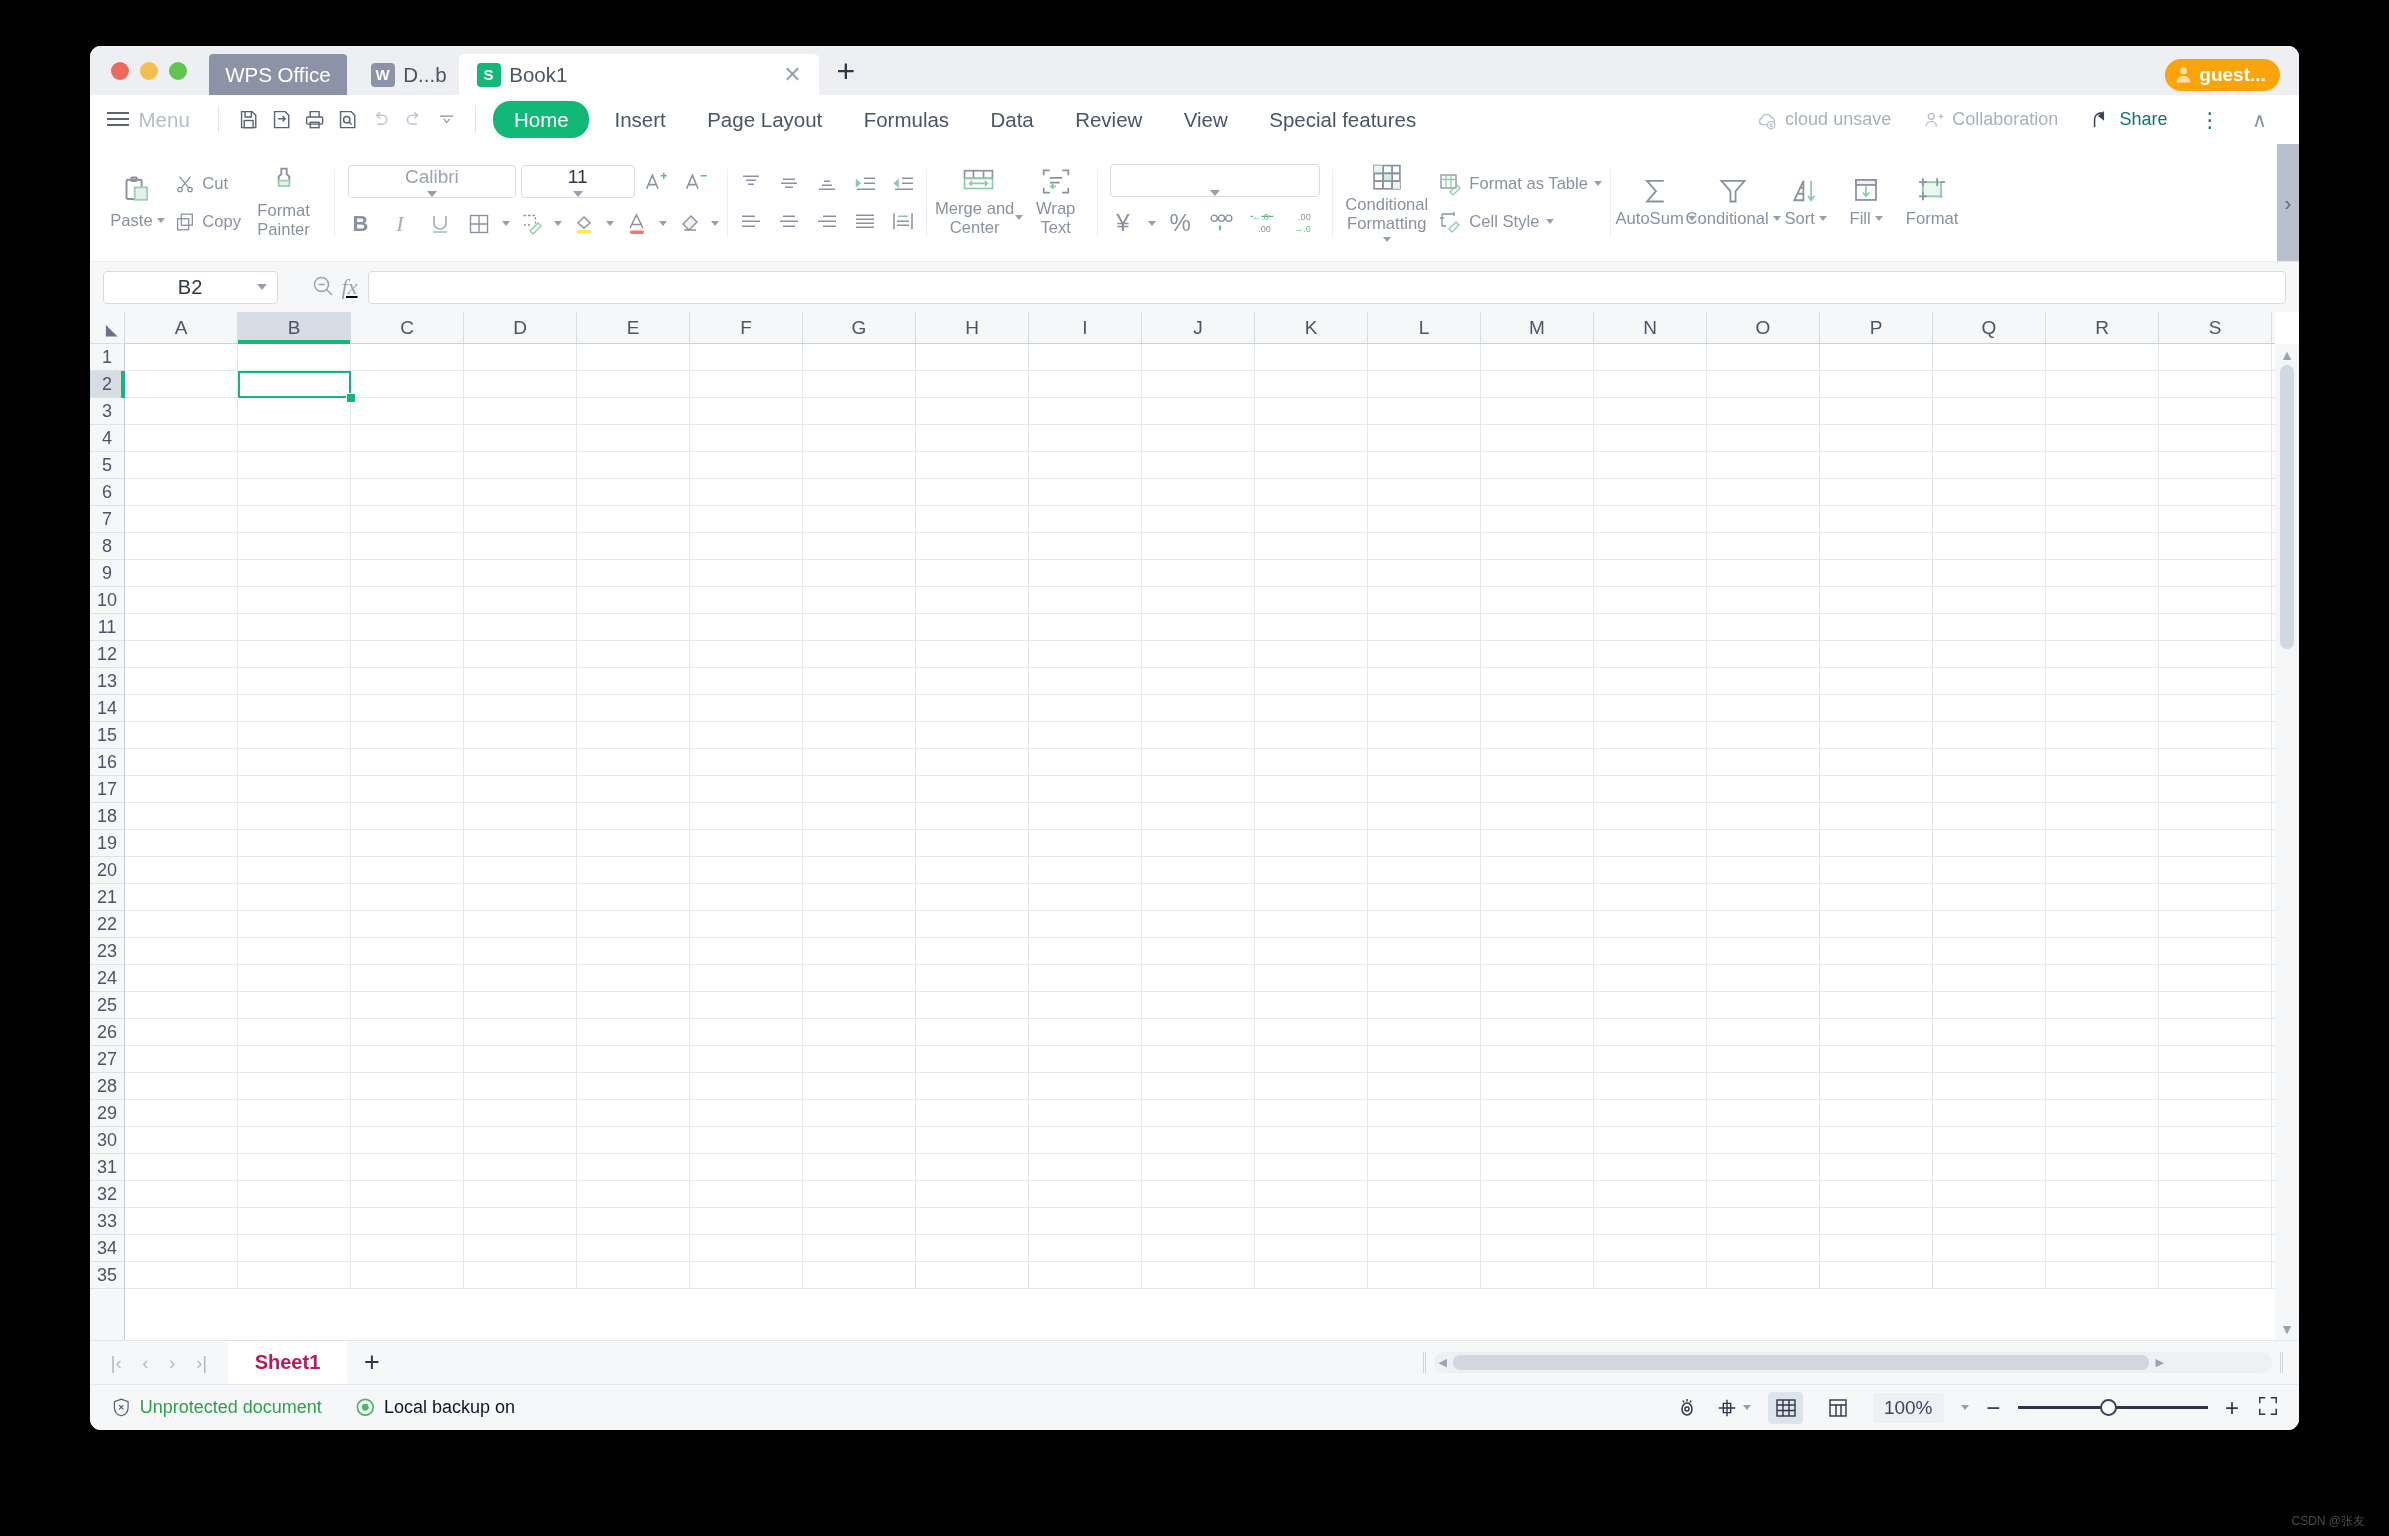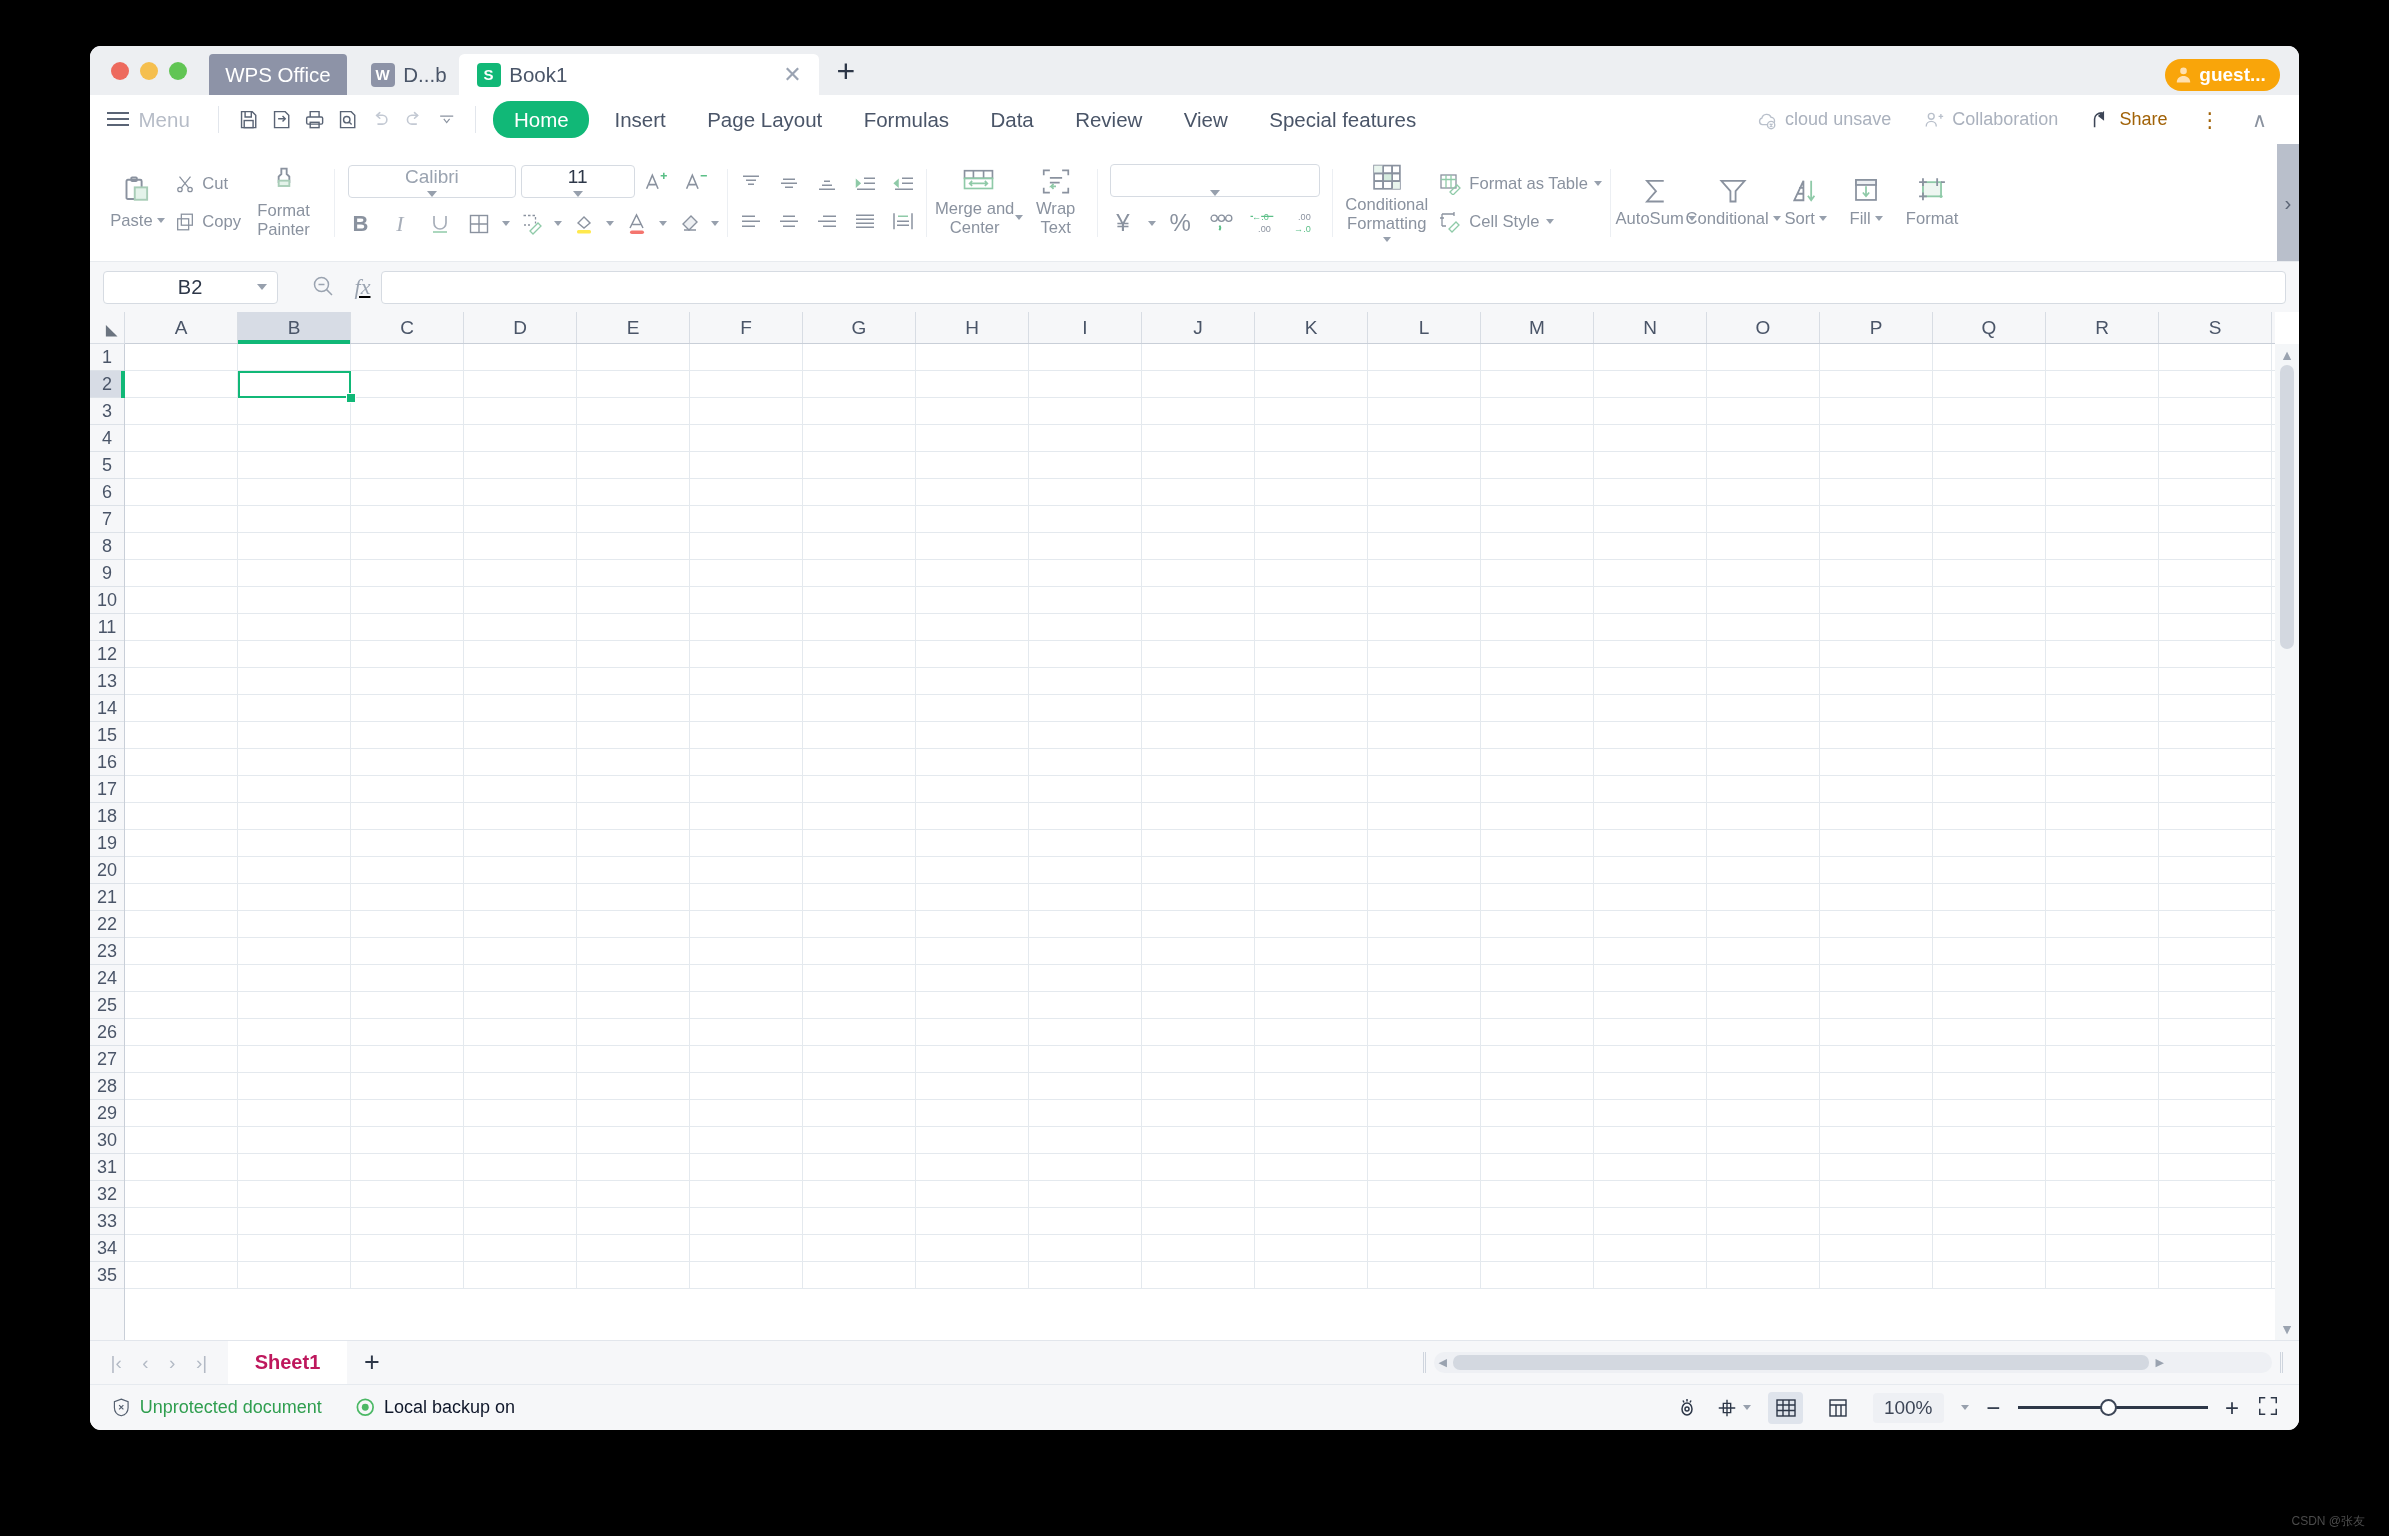--- a/index.html
+++ b/index.html
@@ -74,21 +74,21 @@
     justify-content: center; color: #5a6475; }
   .ribbon-tab {
     font-size: 20.5px; color: #4a5568; padding: 6.3px 16px;
     margin: 0 4.7px; border-radius: 17.4px;
   }
   .ribbon-tab.active { background: #11b877; color: #fff; padding: 6.3px 20.5px; }
   .menu-right { position: absolute; right: 32px; display: flex;
     align-items: center; gap: 32px; }
   .mr-item { display: flex; align-items: center; gap: 7.1px;
     font-size: 18px; color: #aab1bd; }
-  .mr-item.dark { color: #a16207; }
+  .mr-item.dark { color: #0f766e; }
 
   
   .ribbon {
     height: 117px; flex: 0 0 117px; background: #fff;
     display: flex; align-items: center; padding: 0 11px;
     position: relative; overflow: hidden;
   }
   .grp { display: flex; align-items: center; height: 100%; }
   .gsep { width: 0.8px; height: 68px; background: #eceff3; margin: 0 8px; }
   .big-btn {
@@ -128,21 +128,21 @@
     display: flex; align-items: center; padding: 0 12.6px; gap: 11px;
     border-top: 0.8px solid #e8ebef;
   }
   .namebox {
     width: 175px; height: 33px; background: #fff; border: 0.8px solid #d6dbe2;
     border-radius: 4px; display: flex; align-items: center;
     justify-content: center; position: relative;
     font-size: 20px; color: #2d3748;
   }
   .namebox .caret { position: absolute; right: 9.5px; }
-  .fb-icons { display: flex; align-items: center; gap: 20px; margin-left: 22px; text-decoration: underline; }
+  .fb-icons { display: flex; align-items: center; gap: 7px; margin-left: 22px; text-decoration: underline; }
   .fx { font-size: 22px; color: #9aa3b0; font-style: italic; font-family: "Liberation Serif", serif; }
   .formula-input {
     flex: 1; height: 33px; background: #fff; border: 0.8px solid #d6dbe2;
     border-radius: 4px; font-size: 19px; color: #2d3748; padding: 0 9.5px;
     display: flex; align-items: center;
   }
 
   
   .gridwrap { flex: 1; display: flex; position: relative; overflow: hidden;
     background: #fff; }

